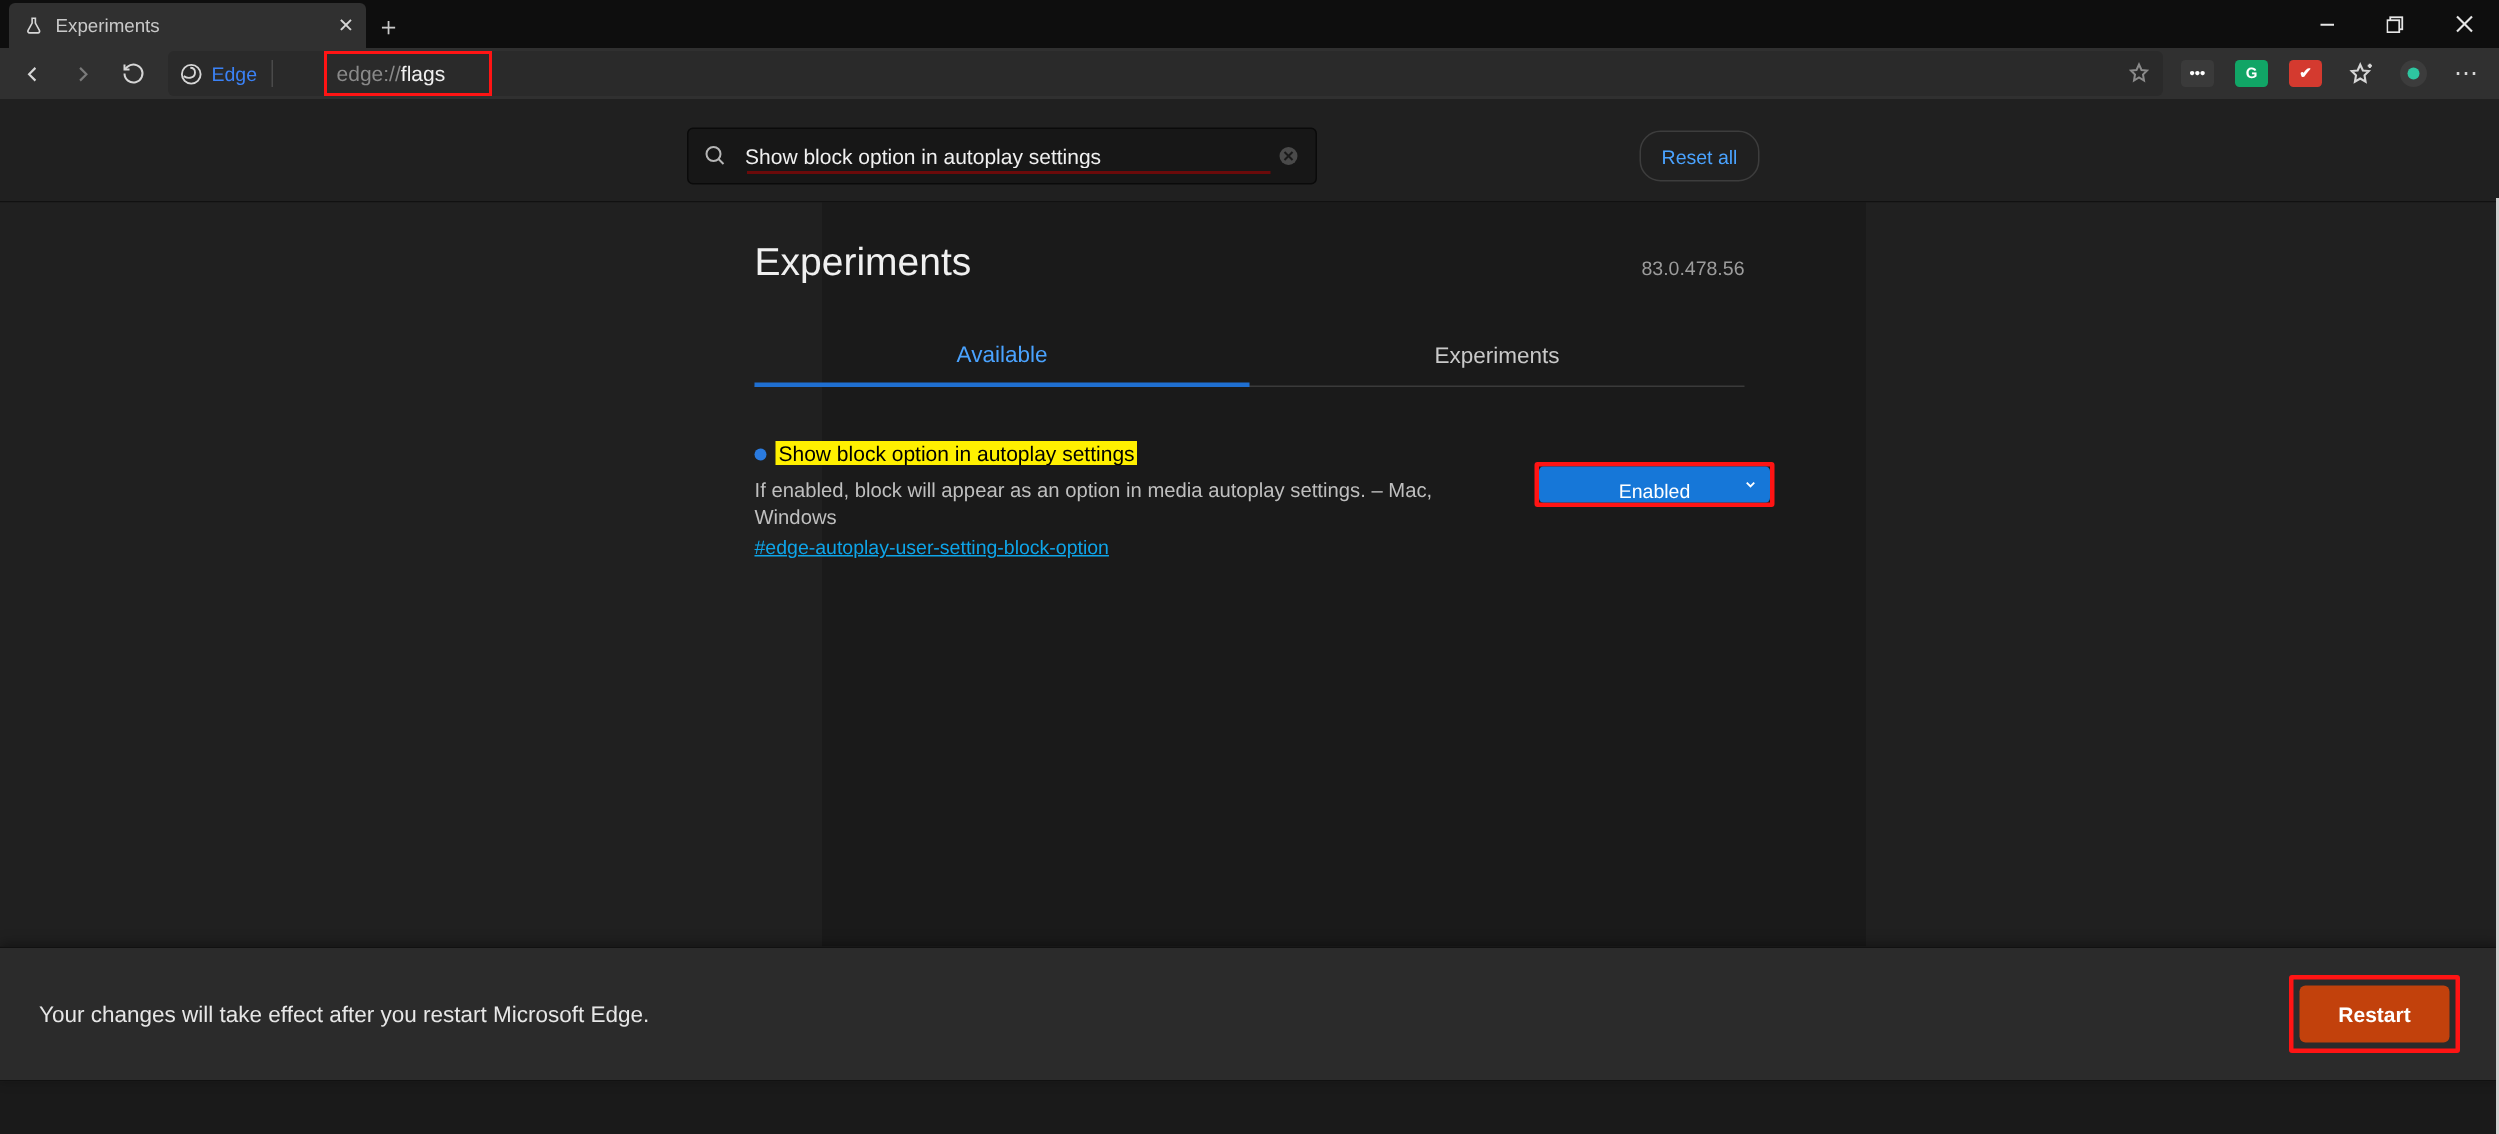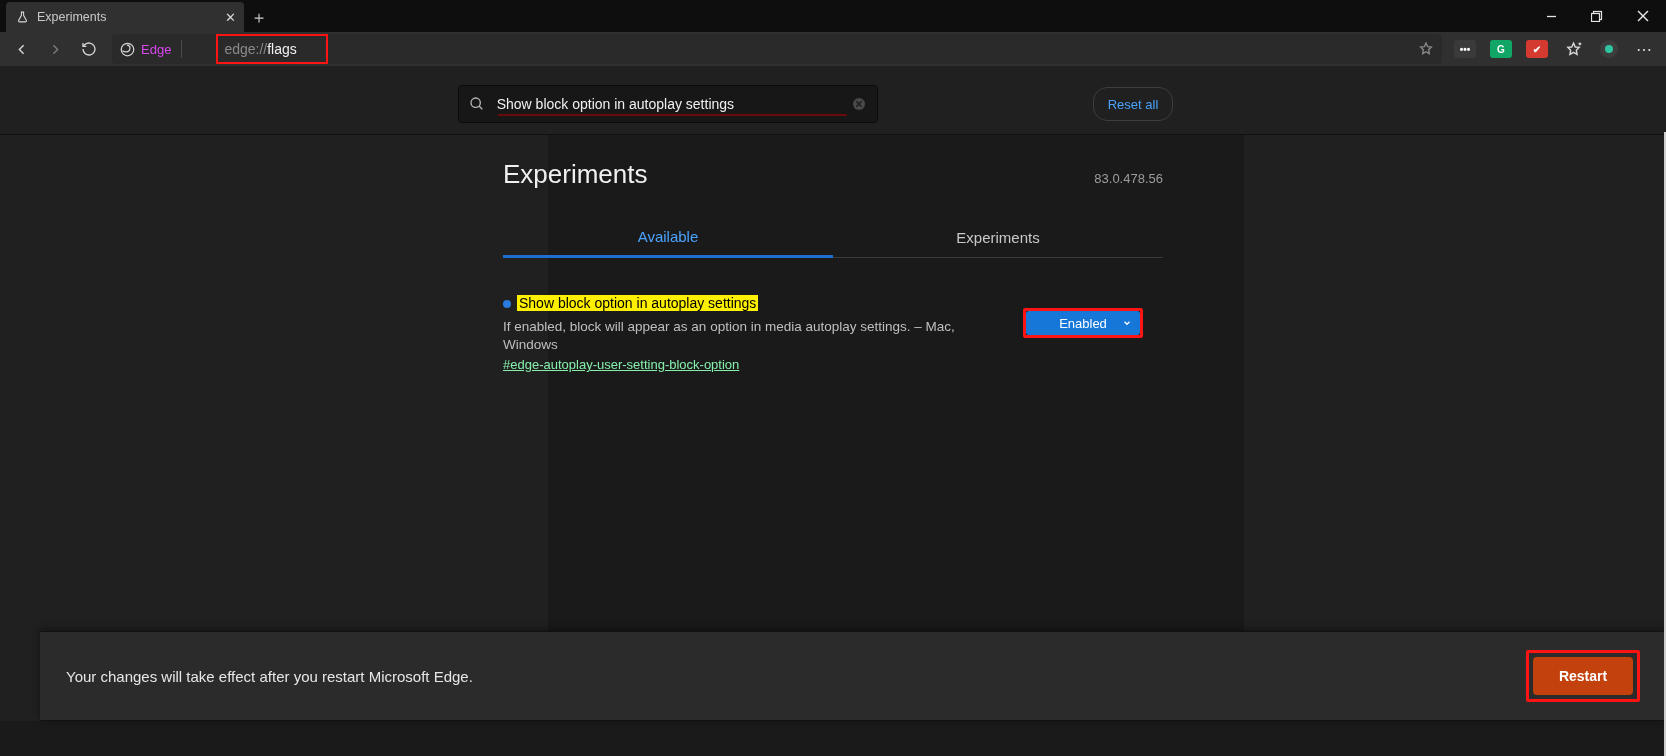--- a/index.html
+++ b/index.html
@@ -56,21 +56,21 @@
   }
   .icon-btn{
     width:30px;height:30px;display:flex;align-items:center;justify-content:center;
     color:#d6d6d6;border-radius:4px;
   }
   .addr-wrap{
     flex:1;display:flex;align-items:center;
     height:30px;background:var(--bg3);border-radius:4px;
     padding:0 8px;margin:0 4px;
   }
-  .edge-badge{display:flex;align-items:center;gap:6px;color:#d946ef;font-size:13px;margin-right:10px;}
+  .edge-badge{display:flex;align-items:center;gap:6px;color:#3b82f6;font-size:13px;margin-right:10px;}
   .addr-text{font-size:14px;margin-left:32px;}
   .addr-scheme{color:#8a8a8a;}
   .addr-path{color:#f0f0f0;}
   .url-redbox{position:absolute;left:216px;top:34px;width:108px;height:26px;border:2px solid var(--red-box);pointer-events:none;}
   .tbar-right{display:flex;align-items:center;gap:6px;margin-left:auto;}
   .ext-pill{width:22px;height:18px;border-radius:3px;display:flex;align-items:center;justify-content:center;font-size:10px;font-weight:bold;}
   .profile-dot{width:18px;height:18px;border-radius:50%;background:#3c3c3c;display:flex;align-items:center;justify-content:center;}
   .profile-dot::after{content:"";width:8px;height:8px;border-radius:50%;background:#2ec6a0;}
   
   .page{
@@ -116,36 +116,36 @@
   .version{color:#9c9c9c;font-size:13px;}
   .tabs{display:flex;margin-top:20px;border-bottom:1px solid #3a3a3a;align-items:center;}
   .tabs div{flex:1;text-align:center;padding:10px 0;font-size:15px;color:#c9c9c9;cursor:pointer;}
   .tabs .active{color:#4aa3ff;border-bottom:3px solid #1f6fd1;margin-bottom:-1px;}
   
   .flag{display:flex;margin-top:36px;gap:18px;}
   .flag-left{flex:1;}
   .dot{display:inline-block;width:8px;height:8px;border-radius:50%;background:#2a7be0;margin-right:6px;vertical-align:middle;}
   .flag-title{display:inline;background:var(--yellow);color:#000;font-size:14px;padding:0 2px;}
   .flag-desc{color:#bfbfbf;font-size:13.5px;margin-top:6px;line-height:1.3;}
-  .flag-anchor{color:#86efac;font-size:13px;text-decoration:underline;margin-top:4px;display:inline-block;}
+  .flag-anchor{color:#0ea5e9;font-size:13px;text-decoration:underline;margin-top:4px;display:inline-block;}
   .flag-ctrl{width:140px;display:flex;align-items:flex-start;padding-top:14px;}
   .select-redwrap{border:3px solid var(--red-box);padding:0;border-radius:2px;}
   .fake-select{
-    width:114px;height:24px;background:#1677d8;color:#fff;border:none;border-radius:3px;
-    font-size:13px;display:flex;align-items:center;justify-content:center;gap:24px;position:relative;
+    width:154px;height:24px;background:#1677d8;color:#fff;border:none;border-radius:3px;
+    font-size:13px;display:flex;align-items:flex-end;justify-content:center;gap:24px;position:relative;
   }
   .fake-select .chev{position:absolute;right:8px;top:50%;transform:translateY(-50%);}
   
   .restart-banner{
     position:absolute;left:0;right:0;bottom:0;height:88px;
     background:#2b2b2b;border-top:1px solid #111;border-bottom:1px solid #111;
     display:flex;align-items:center;padding:0 26px;
     box-shadow:0 -2px 8px rgba(0,0,0,0.4);
   }
-  .restart-banner.offset{bottom:44px;margin-left:40px;}
+  .restart-banner.offset{bottom:44px;}
   .restart-msg{color:#e6e6e6;font-size:15px;}
   .restart-wrap{margin-left:auto;border:3px solid var(--red-box);padding:4px;border-radius:2px;}
   .restart-btn{
     width:100px;height:38px;background:#c2410c;color:#fff;border:none;border-radius:4px;
     font-size:14px;font-weight:600;display:flex;align-items:center;justify-content:center;
   }
   
   .below-banner{position:absolute;left:0;right:0;bottom:0;height:44px;background:var(--bg1);}
   
   .scroll-strip{position:absolute;top:66px;right:0;width:2px;bottom:0;background:#cfcfcf;}

